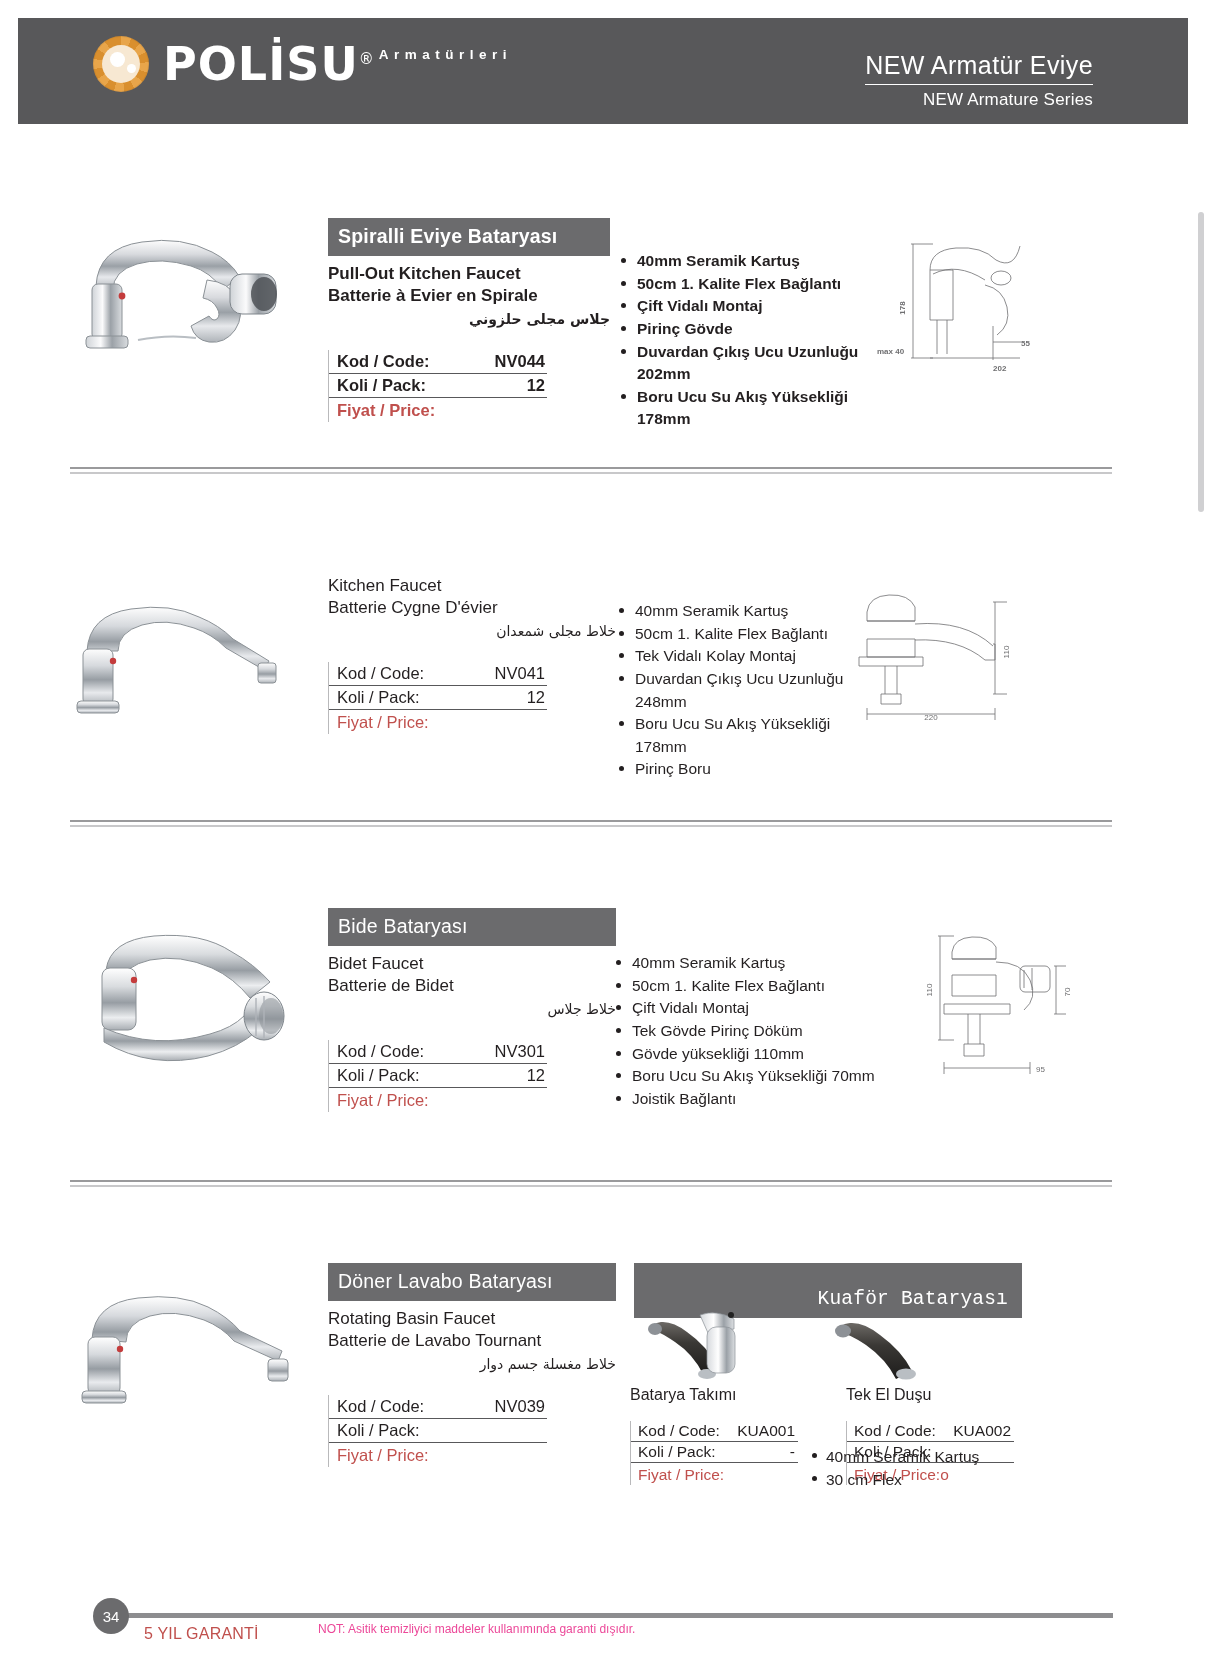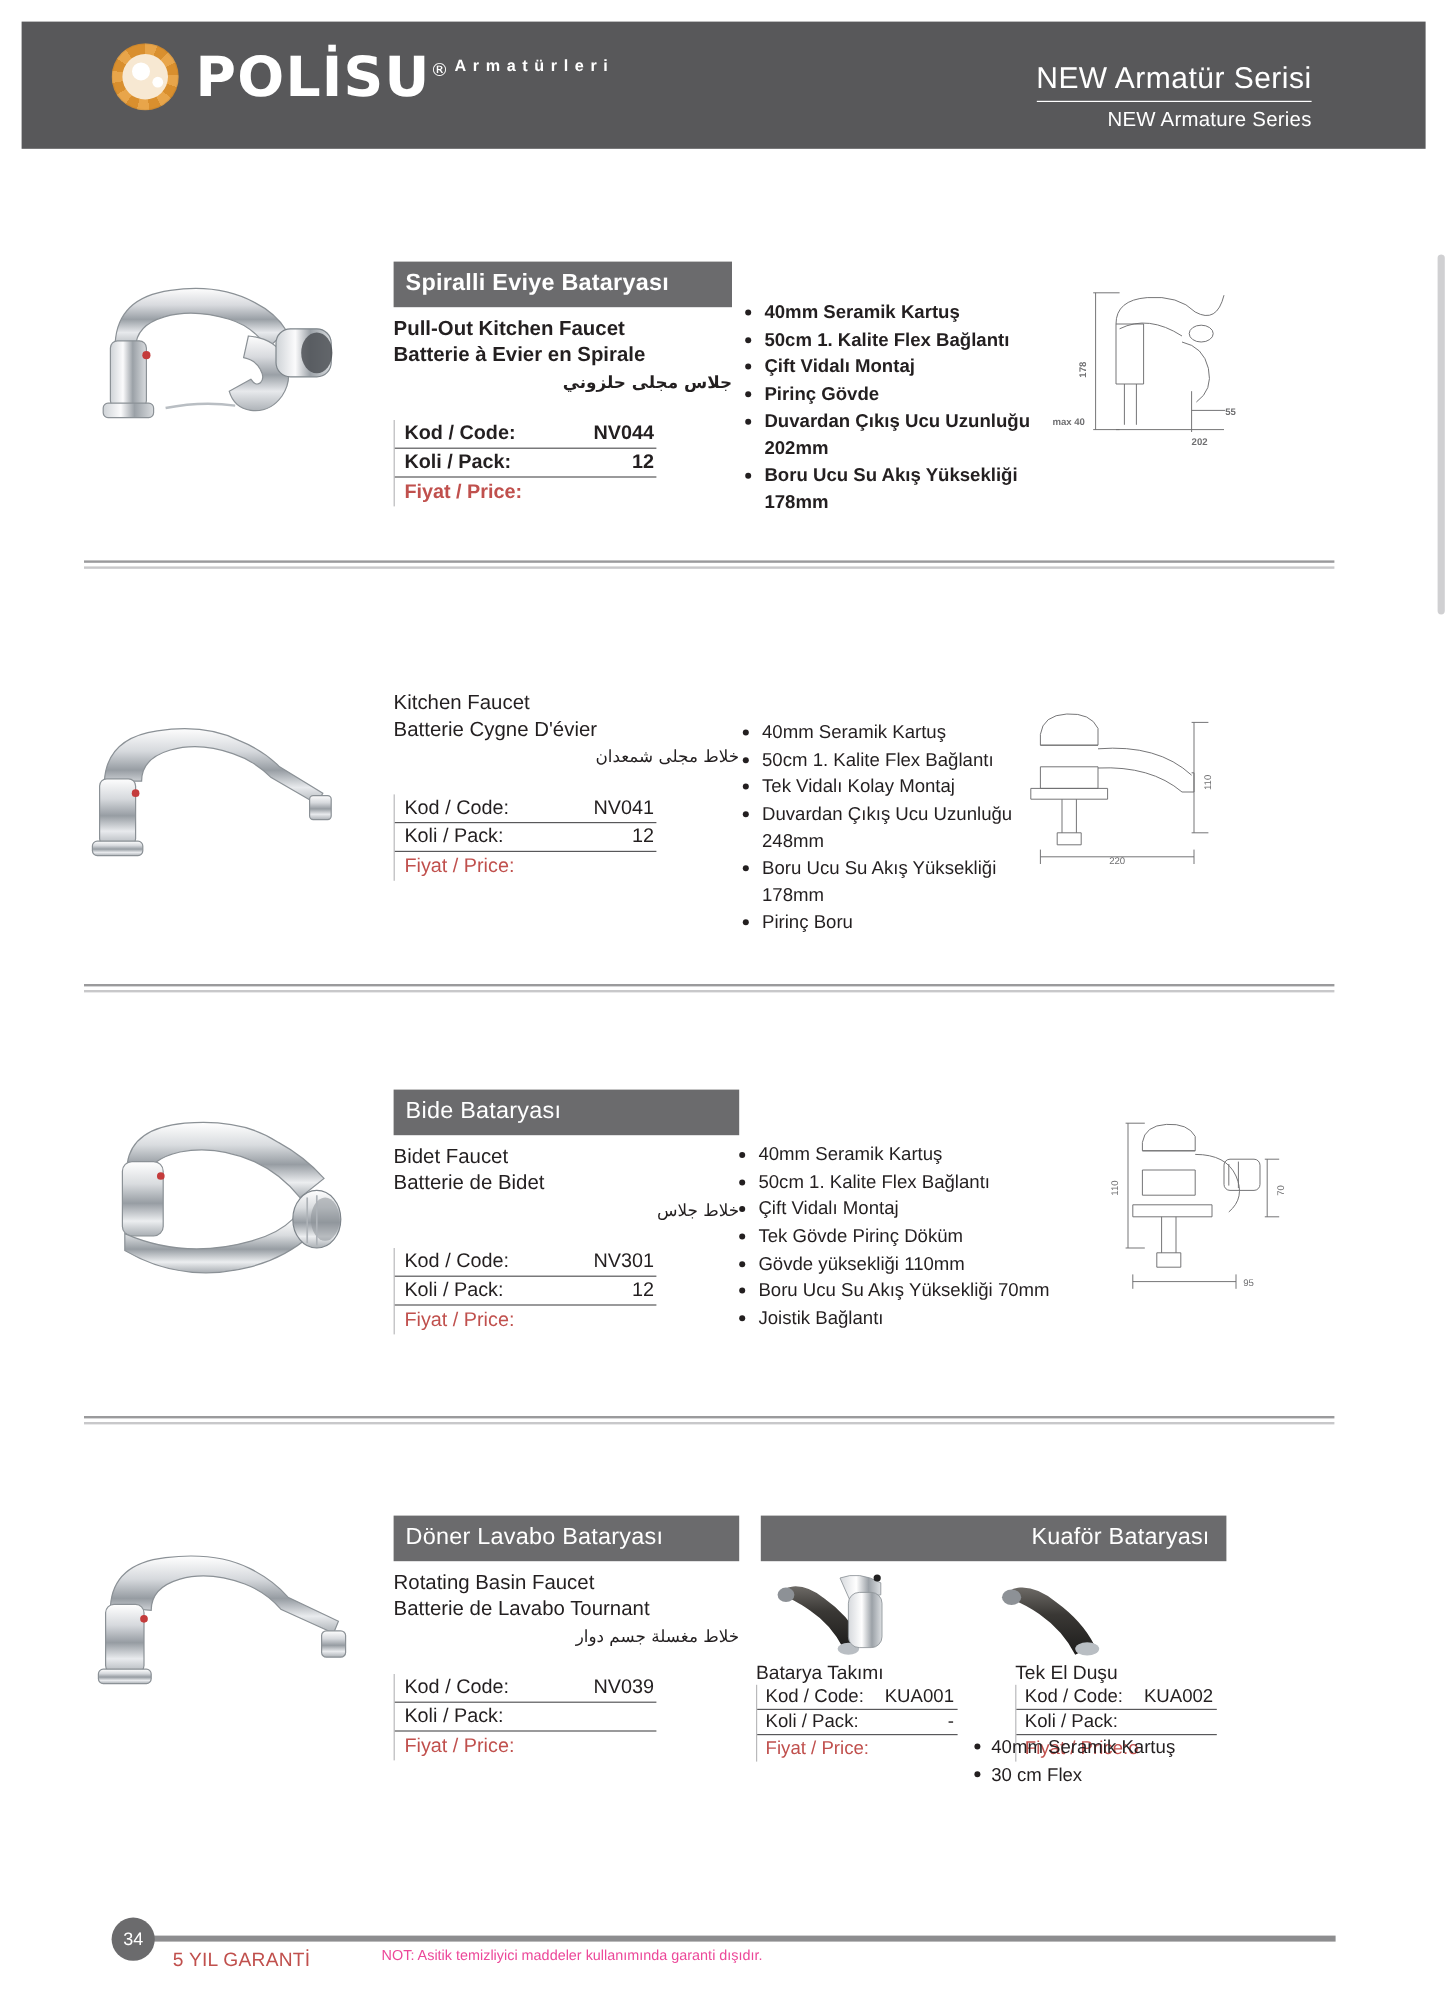--- a/index.html
+++ b/index.html
@@ -67,21 +67,21 @@
   .hdr-sub{font-size:17px;margin-top:5px;letter-spacing:.2px;}
 
   
   .product{position:absolute;left:0;width:1206px;}
   .info{position:absolute;}
   .title-bar{
     background:#6b6b6d;color:#fff;
     font-size:19.5px;padding:7px 0 8px 10px;
     letter-spacing:.2px;
   }
-  .title-bar.right{text-align:right;padding:7px 14px 8px 0;}
+  .title-bar.right{text-align:right;padding:25px 14px 8px 0;font-family:Liberation Mono, monospace;}
   .subnames{margin-top:7px;line-height:1.32;}
   .sub-en,.sub-fr{font-size:17px;color:#231f20;}
   .sub-ar{
     font-family:"DejaVu Sans", sans-serif;
     font-size:14px;color:#231f20;direction:rtl;margin-top:2px;
   }
   .spec-table{
     margin-top:22px;border-left:1.5px solid #b9b9bb;
     width:218px;
   }
@@ -113,21 +113,21 @@
   .sep:before{content:"";position:absolute;left:0;top:0;width:100%;height:1.5px;background:#9a9a9c;}
   .sep:after{content:"";position:absolute;left:0;top:5px;width:100%;height:1.5px;background:#c8c8ca;}
 
   
   .tech{position:absolute;}
   .tech svg{display:block;}
 
   
   .kua-tables{position:absolute;display:flex;gap:30px;}
   .kua-col{width:168px;}
-  .kua-label{font-size:16px;color:#231f20;margin-bottom:0;}
+  .kua-label{font-size:16px;color:#231f20;margin-bottom:17px;}
   .kua-table{border-left:1.5px solid #b9b9bb;}
   .kua-row{
     display:flex;justify-content:space-between;
     font-size:15.5px;color:#231f20;
     border-bottom:1.2px solid #58585a;padding:1px 3px 1px 7px;
   }
   .kua-row.price{border-bottom:none;color:#c0504d;padding-top:3px;}
   .kua-feat{position:absolute;}
   .kua-feat li{
     font-size:15.5px;color:#231f20;line-height:1.5;
@@ -172,21 +172,21 @@
 
   <div class="header">
     <div class="logo-wrap">
       <div class="gear"></div>
       <div class="brand">
         <div class="brand-name"><span>POLİSU</span><span class="brand-reg">®</span></div>
         <div class="brand-sub">Armatürleri</div>
       </div>
     </div>
     <div class="hdr-right">
-      <div class="hdr-title">NEW Armatür Serisi</div>
+      <div class="hdr-title">NEW Armatür Eviye</div>
       <div class="hdr-sub">NEW Armature Series</div>
     </div>
   </div>
 
   <div class="scroll-sliver"></div>
 
   <div class="product" style="top:200px;height:230px;font-weight:bold;">
 
     <div class="faucet-img" style="left:78px;top:22px;">
       <svg width="230" height="150" viewBox="0 0 230 150">

